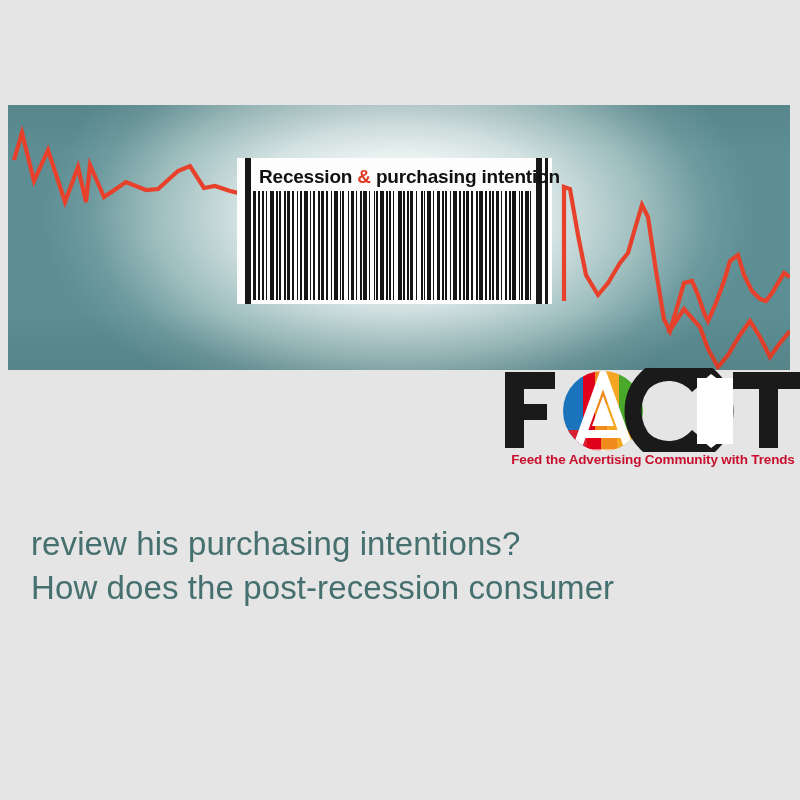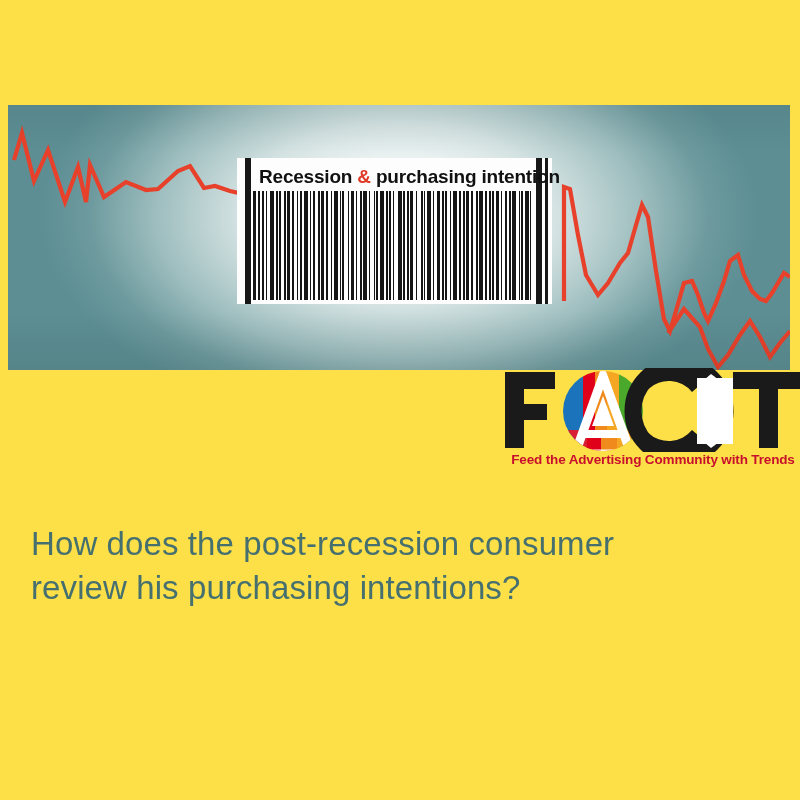--- a/index.html
+++ b/index.html
@@ -12,21 +12,21 @@
     height: 800px;
     position: relative;
     overflow: hidden;
     font-family: "Liberation Sans", sans-serif;
   }
 
   
   .slide {
     position: absolute;
     inset: 0;
-    background: #fde047;
+    background: #e5e5e5;
   }
 
   
   .banner {
     position: absolute;
     left: 8px;
     top: 105px;
     width: 782px;
     height: 265px;
     overflow: hidden;
@@ -307,18 +307,18 @@
       <g fill="#1a1a1a">
         <rect x="232" y="4" width="70" height="17"></rect>
         <rect x="258" y="4" width="19" height="76"></rect>
       </g>
     </svg>
     <div class="logo-tagline">Feed the Advertising Community with Trends</div>
   </div>
 
   <div class="title-block">
     <h1 class="deck-title">
+      <span class="line">review his purchasing intentions?</span>
       <span class="line">How does the post-recession consumer</span>
-      <span class="line">review his purchasing intentions?</span>
     </h1>
   </div>
 
 </div>
 
 </body></html>

